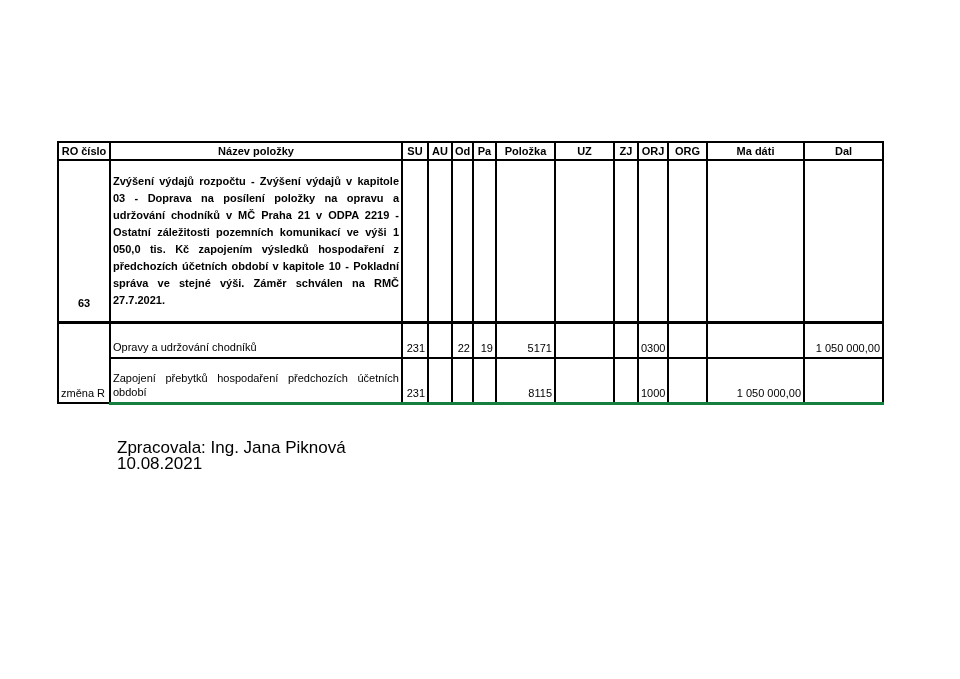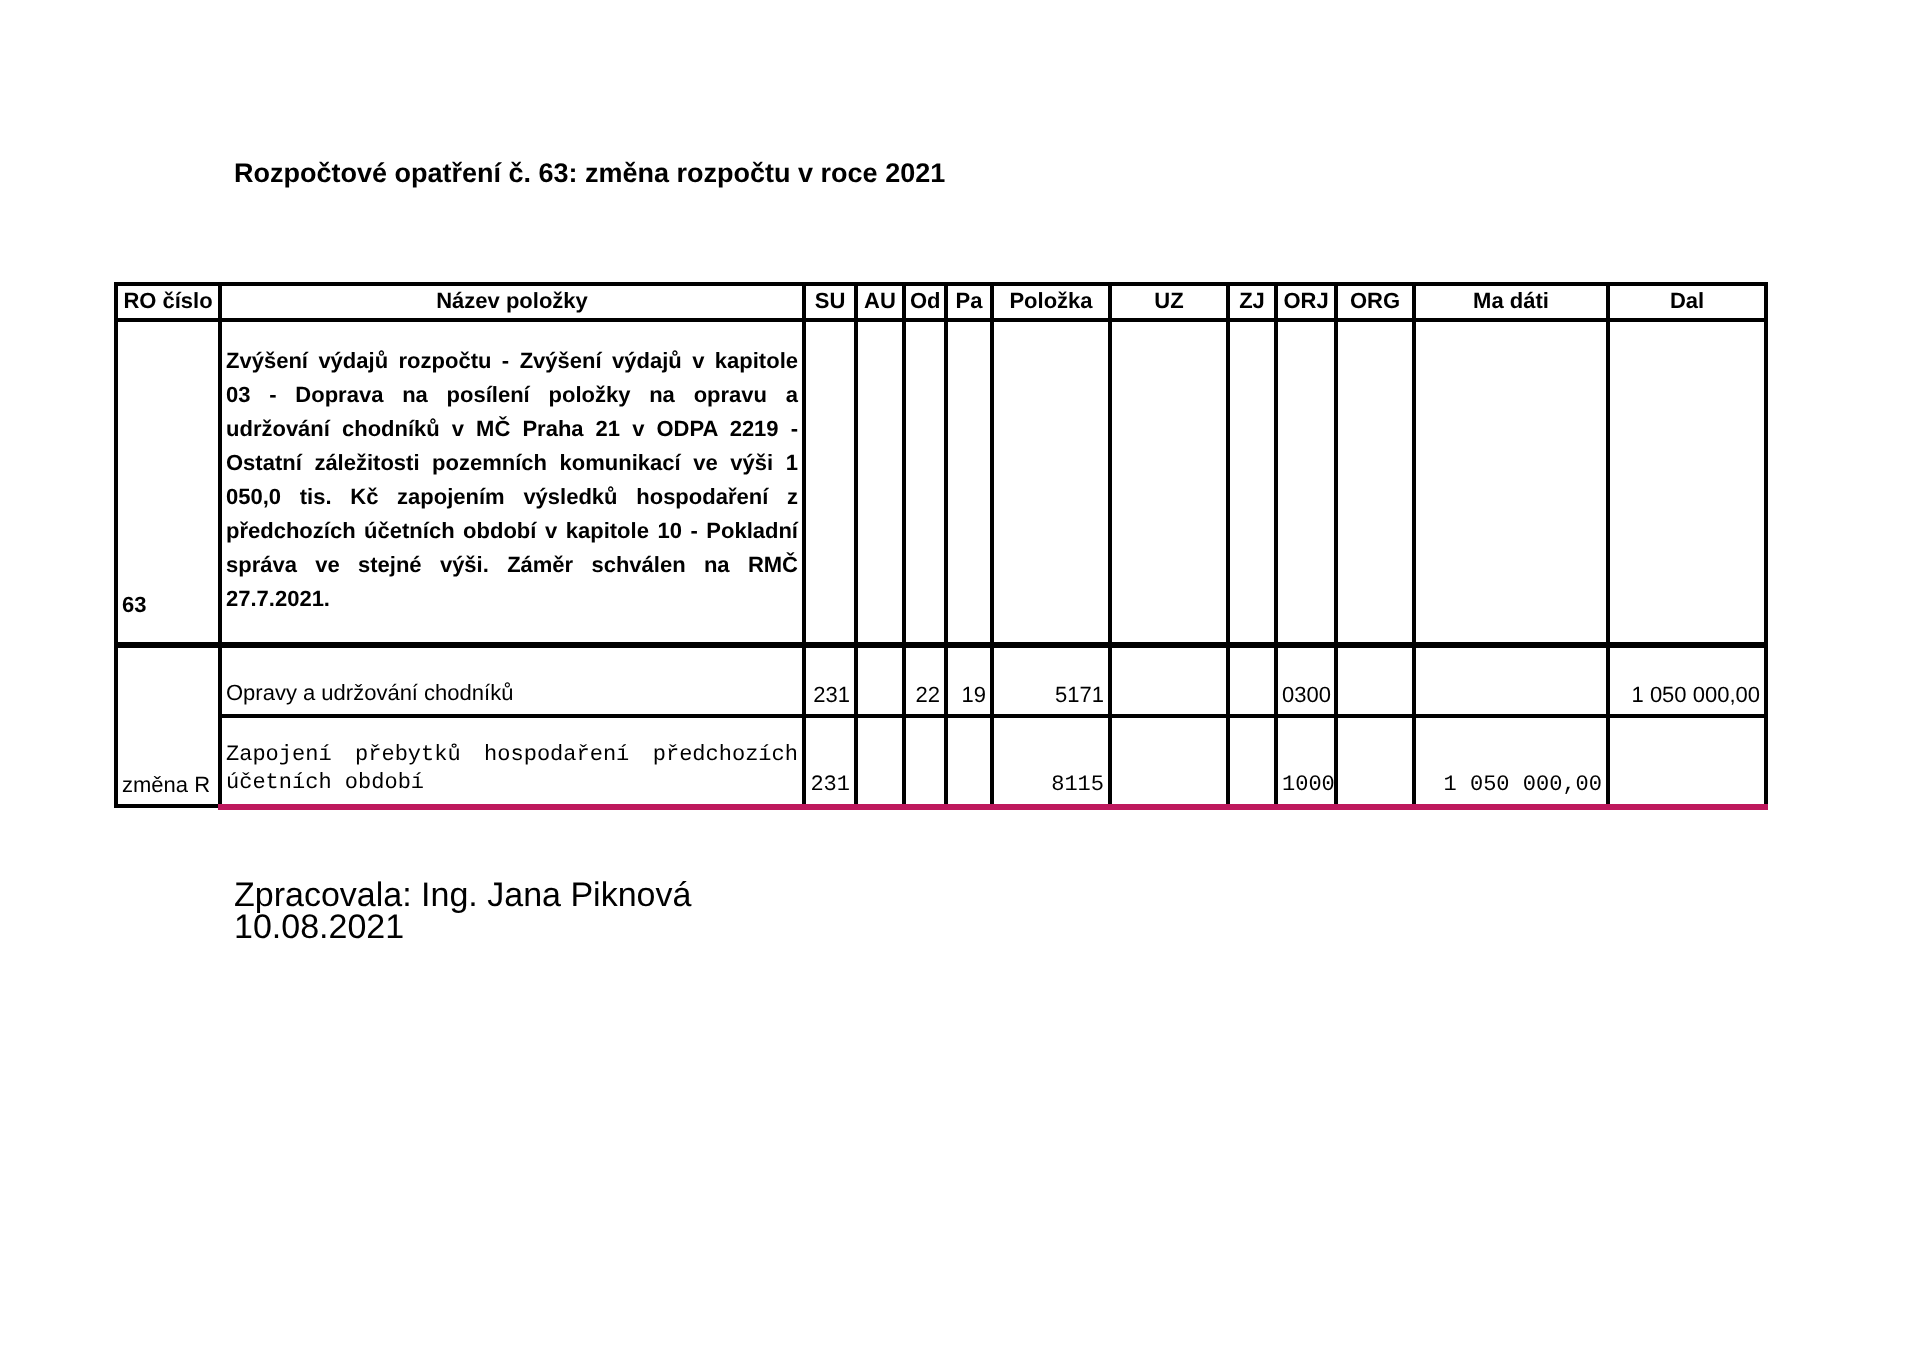--- a/index.html
+++ b/index.html
@@ -38,35 +38,35 @@
     text-align: center;
     height: 18px;
     padding: 1px 2px;
     white-space: nowrap;
   }
   th.ctr { text-align: center; }
   tr.desc-row td { border-bottom: 3px solid #000; }
   tr.desc-row { height: 157px; }
   td.desc-num {
     vertical-align: bottom;
-    text-align: left;
+    text-align: center;
     font-weight: bold;
     padding: 0 2px 2px 0;
   }
   td.desc-text {
     vertical-align: top;
     padding: 16px 4px 0 4px;
     font-weight: bold;
     text-align: justify;
     line-height: 17px;
   }
   tr.data-row td { vertical-align: bottom; padding-bottom: 3px; margin-top: 28px; }
   tr.data-row-1 { height: 35px; }
   tr.data-row-2 { height: 42px; }
-  tr.data-row-2 td { border-bottom: 3px solid #be185d; font-family: Liberation Mono, monospace; }
+  tr.data-row-2 td { border-bottom: 3px solid #15803d; }
   td.ro-span {
     vertical-align: top;
     padding-top: 17px;
     padding-left: 2px;
     border-bottom: 3px solid #000;
   }
   td.num { text-align: right; padding-right: 3px; }
   td.left { text-align: center; padding-left: 2px; }
   td.nazev { text-align: left; padding-left: 3px; padding-right: 3px; line-height: 14px; text-align: justify; }
   .doc-footer {
@@ -75,21 +75,20 @@
     font-size: 17px;
     line-height: 15.5px;
   }
 </style>
 </head>
 <body>
 
 <div>
 
   <div class="doc-title">
-    <div>Rozpočtové opatření č. 63: změna rozpočtu v roce 2021</div>
   </div>
 
   <table class="budget">
     <colgroup>
       <col style="width:52px">
         <col style="width:292px">
         <col style="width:26px">
       <col style="width:24px">
         <col style="width:21px">
         <col style="width:23px">

